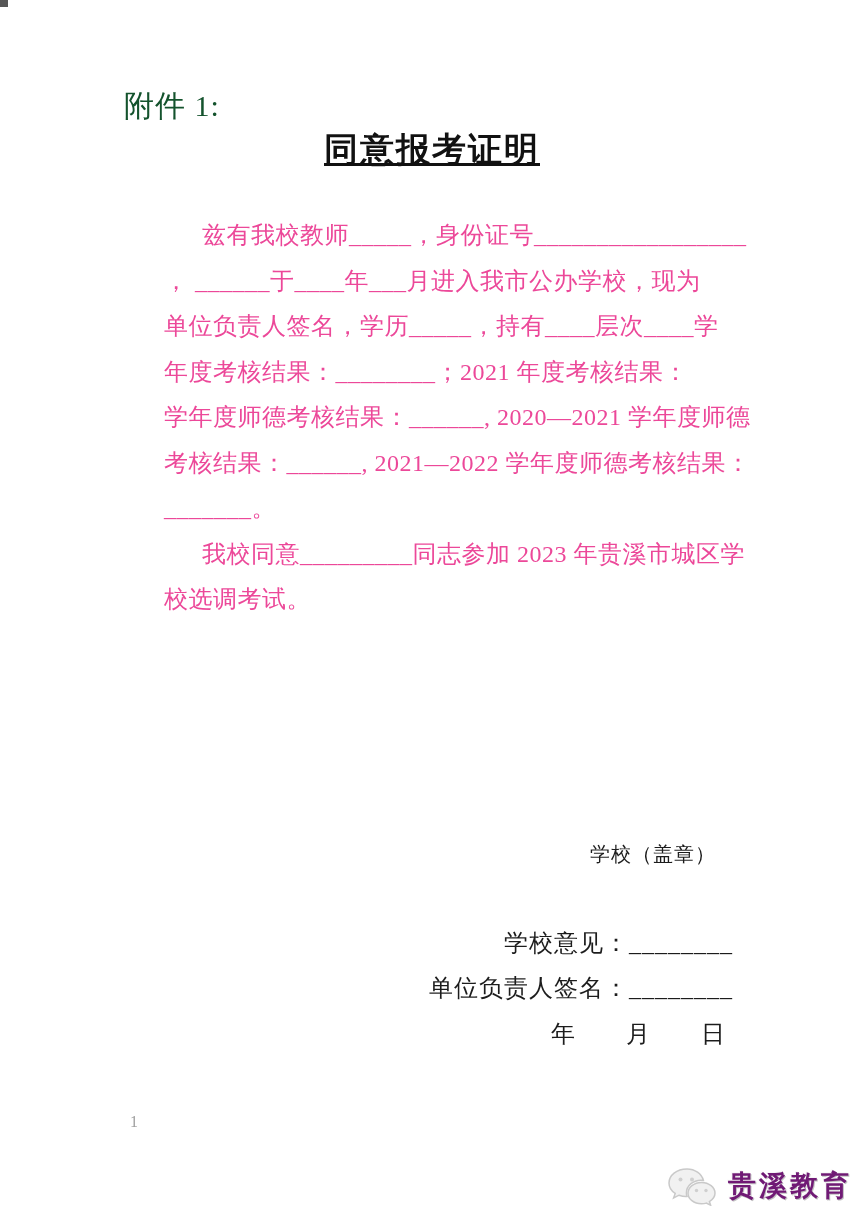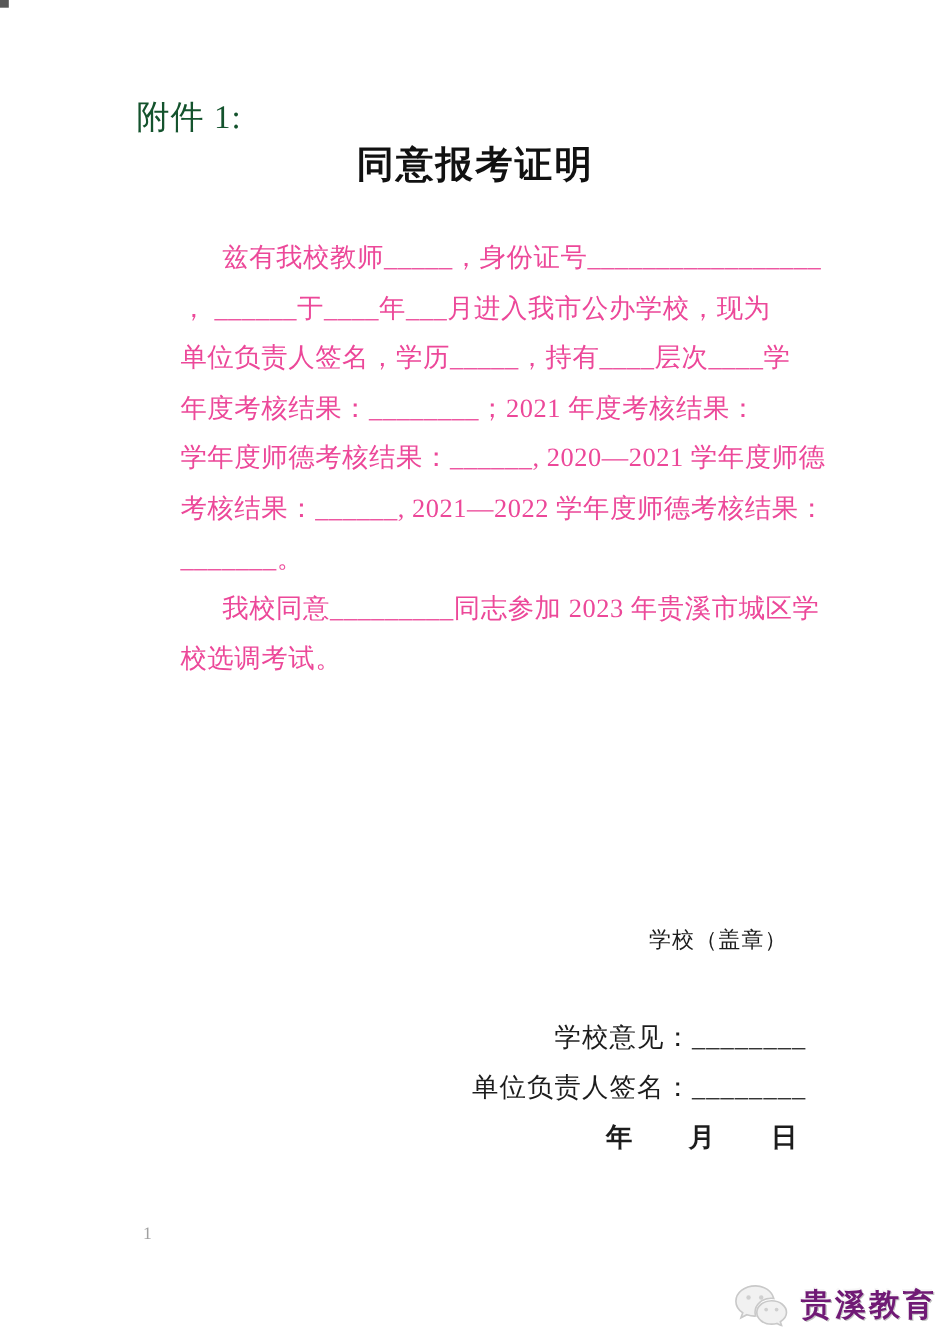--- a/index.html
+++ b/index.html
@@ -31,20 +31,21 @@
     color: #14532d;
   }
   .doc-title {
     position: absolute;
     left: 0; right: 0; top: 127px;
     text-align: center;
     font-size: 34px;
     font-weight: bold;
     letter-spacing: 2px;
     color: #111;
+    text-decoration: underline;
   }
   .doc-body {
     position: absolute;
     left: 164px; top: 213px;
     width: 578px;
     font-size: 24px;
     line-height: 45.5px;
     color: #ec4899;
     letter-spacing: 0.5px;
   }
@@ -67,21 +68,20 @@
     position: absolute;
     top: 972px; right: 131px;
     font-size: 24px;
     letter-spacing: 1px;
   }
   .date-line {
     position: absolute;
     top: 1018px; right: 138px;
     font-size: 24px;
     letter-spacing: 1px;
-    font-weight: bold;
   }
   .page-number {
     position: absolute;
     left: 130px; top: 1113px;
     font-size: 16px;
     color: #a0a0a0;
   }
   .watermark {
     position: absolute;
     right: 12px; bottom: 16px;

